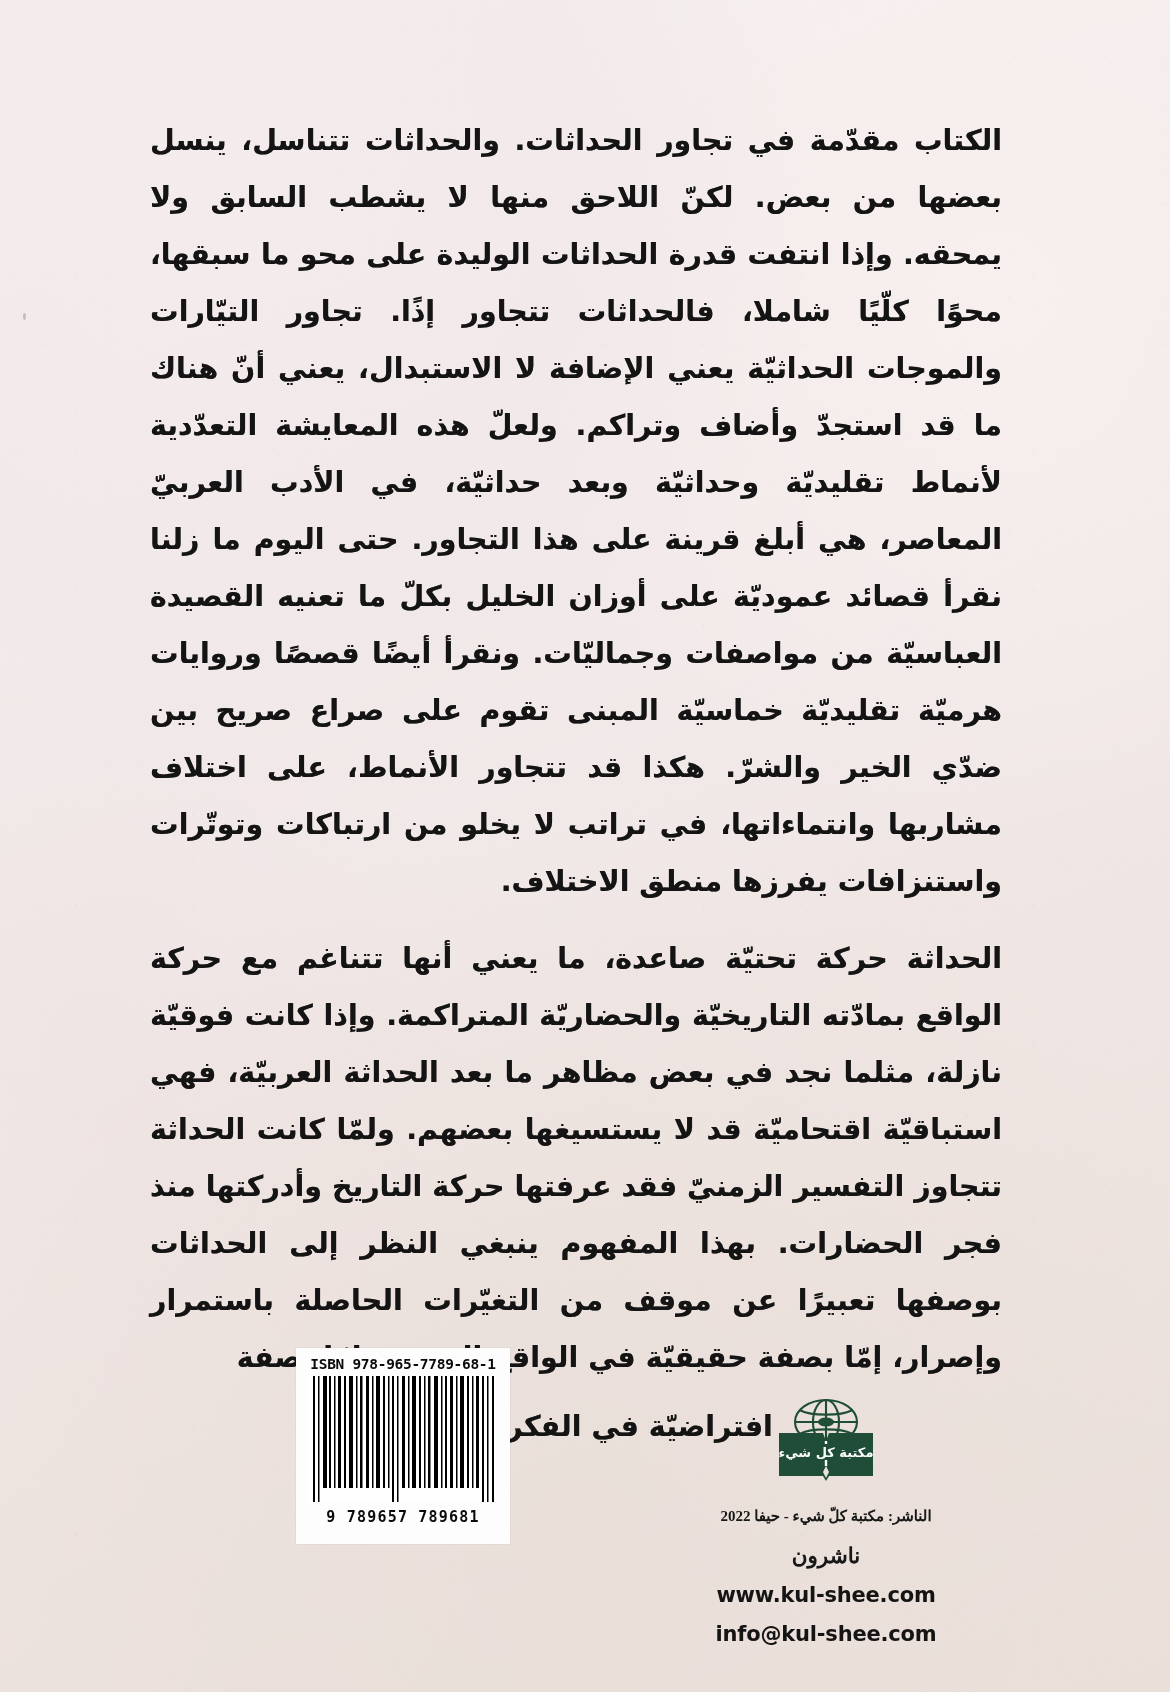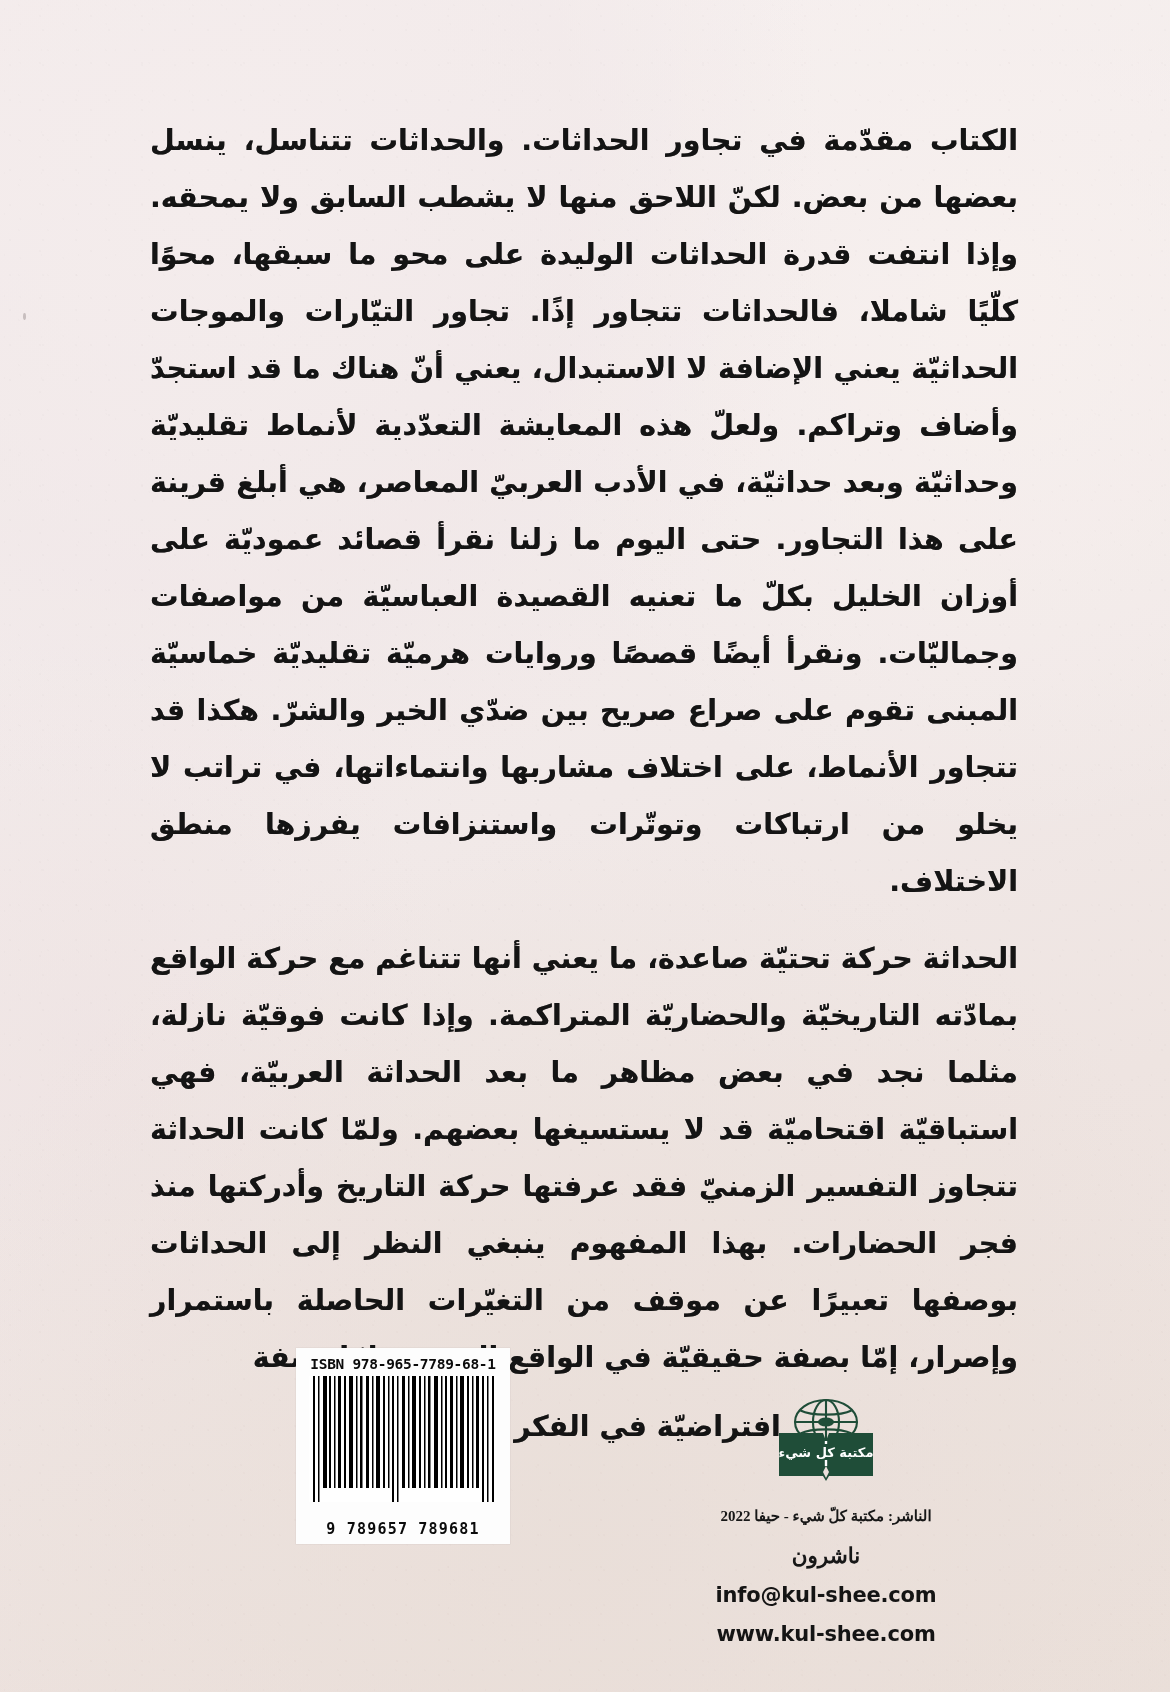--- a/index.html
+++ b/index.html
@@ -49,21 +49,21 @@
     top: 313px;
     width: 3px;
     height: 7px;
     background: rgba(120,110,110,0.35);
     border-radius: 40%;
   }
 
   
   .blurb {
     position: absolute;
-    right: 152px;
+    right: 168px;
     left: 150px;
     top: 112px;
     z-index: 2;
   }
   .para {
     font-family: "DejaVu Sans", sans-serif;
     font-size: 28.5px;
     line-height: 57px;
     color: #141414;
     text-align: justify;
@@ -164,21 +164,21 @@
     height: 126px;
     display: block;
   }
   .barcode-digits {
     font-family: "DejaVu Sans Mono", monospace;
     font-size: 15px;
     font-weight: 700;
     color: #0b0b0b;
     direction: ltr;
     letter-spacing: 1.2px;
-    margin-top: 18px;
+    margin-top: 6px;
     white-space: nowrap;
   }
 </style>
 </head>
 <body>
 
 <div class="page">
 
   <div class="speck"></div>
 
@@ -212,23 +212,23 @@
 
           <rect x="13" y="52" width="80" height="16" fill="#1f4d38"></rect>
           <text x="53" y="65" text-anchor="middle" font-family="DejaVu Sans, sans-serif" font-size="13" font-weight="700" fill="#ffffff" direction="rtl">مكتبة كل شيء</text>
         </svg>
       </div>
 
       <div class="pub-line">الناشر: مكتبة كلّ شيء - حيفا 2022</div>
 
       <div class="pub-sub">ناشرون</div>
 
+      <div class="pub-contact">www.kul-shee.com</div>
+
       <div class="pub-contact">info@kul-shee.com</div>
-
-      <div class="pub-contact">www.kul-shee.com</div>
     </div>
 
     <div class="barcode-box">
       <div class="isbn-text">ISBN 978-965-7789-68-1</div>
 
       <svg class="bars" viewBox="0 0 188 126" preserveAspectRatio="none" aria-hidden="true">
         <rect x="0" y="0" width="188" height="126" fill="#ffffff"></rect>
         <g fill="#000000">
           <rect x="4" y="0" width="2" height="126"></rect>
           <rect x="9" y="0" width="1.5" height="126"></rect>

